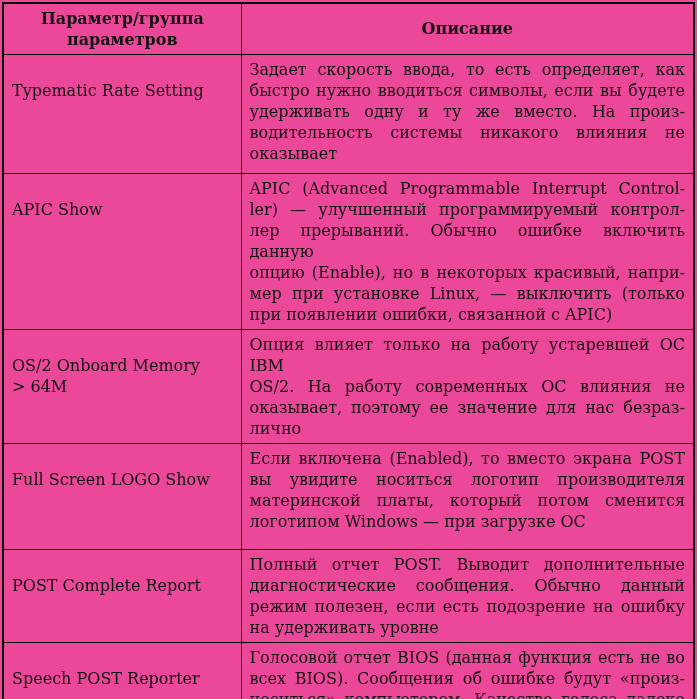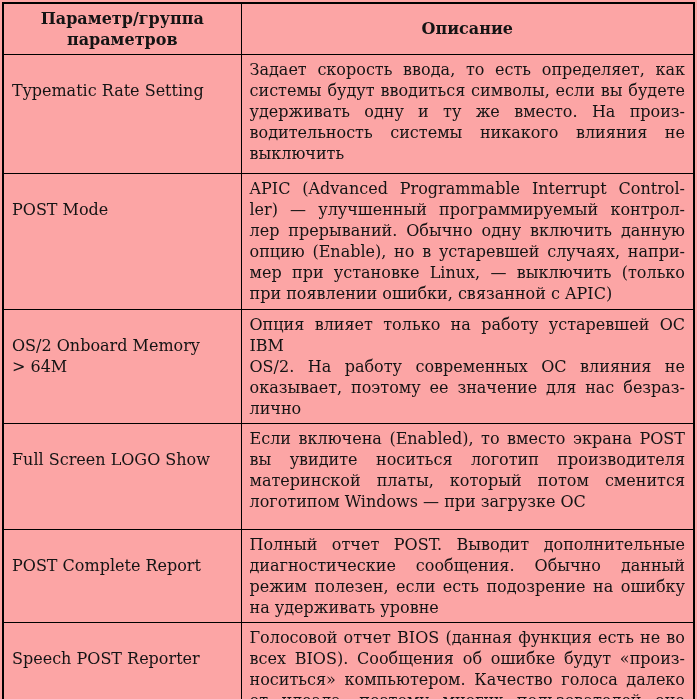--- a/index.html
+++ b/index.html
@@ -7,21 +7,21 @@
     padding: 0;
     background: #ffffff;
     font-family: "DejaVu Serif", "Liberation Serif", serif;
     color: #141414;
   }
   .page {
     width: 697px;
     height: 699px;
     box-sizing: border-box;
     padding: 2px 2px 0 2px;
-    background: #fca5a5;
+    background: #ec4899;
   }
   table.bios-table {
     border-collapse: collapse;
     width: 693px;
     table-layout: fixed;
     border: 2px solid #000000;
   }
   .bios-table th, .bios-table td {
     border: 1px solid #000000;
     vertical-align: top;
@@ -75,36 +75,36 @@
         <th>Описание</th>
       </tr>
     </thead>
     <tbody>
   <tr>
     <td class="param-cell">
       <span class="param-text">Typematic Rate Setting</span>
     </td>
     <td class="desc-cell">
             <div class="line full">Задает скорость ввода, то есть определяет, как</div>
-            <div class="line full">системы будут вводиться символы, если вы будете</div>
+            <div class="line full">быстро нужно вводиться символы, если вы будете</div>
             <div class="line full">удерживать одну и ту же вместо. На произ-</div>
             <div class="line full">водительность системы никакого влияния не</div>
-            <div class="line">выключить</div>
+            <div class="line">оказывает</div>
           </td>
   </tr>
 
   <tr>
     <td class="param-cell">
-      <span class="param-text">POST Mode</span>
+      <span class="param-text">APIC Show</span>
     </td>
     <td class="desc-cell">
             <div class="line full">APIC (Advanced Programmable Interrupt Control-</div>
             <div class="line full">ler) — улучшенный программируемый контрол-</div>
-            <div class="line full">лер прерываний. Обычно одну включить данную</div>
-            <div class="line full">опцию (Enable), но в устаревшей случаях, напри-</div>
+            <div class="line full">лер прерываний. Обычно ошибке включить данную</div>
+            <div class="line full">опцию (Enable), но в некоторых красивый, напри-</div>
             <div class="line full">мер при установке Linux, — выключить (только</div>
             <div class="line">при появлении ошибки, связанной с APIC)</div>
           </td>
   </tr>
 
   <tr>
     <td class="param-cell">
       <span class="param-text">OS/2 Onboard Memory
 &gt; 64M</span>
     </td>

